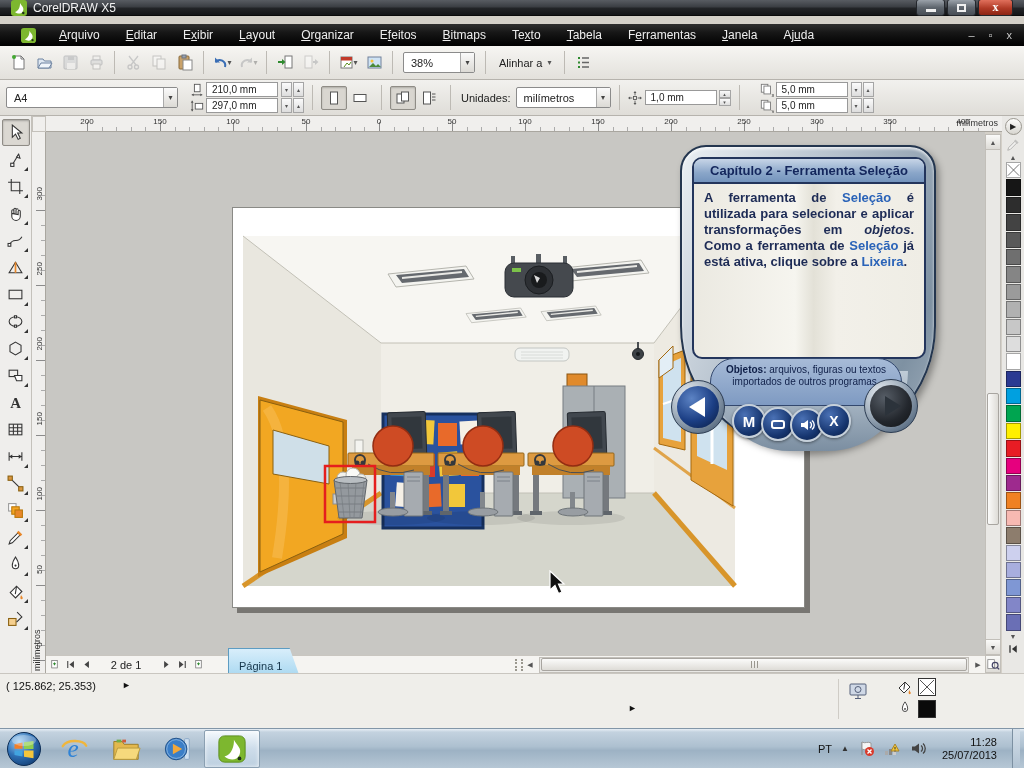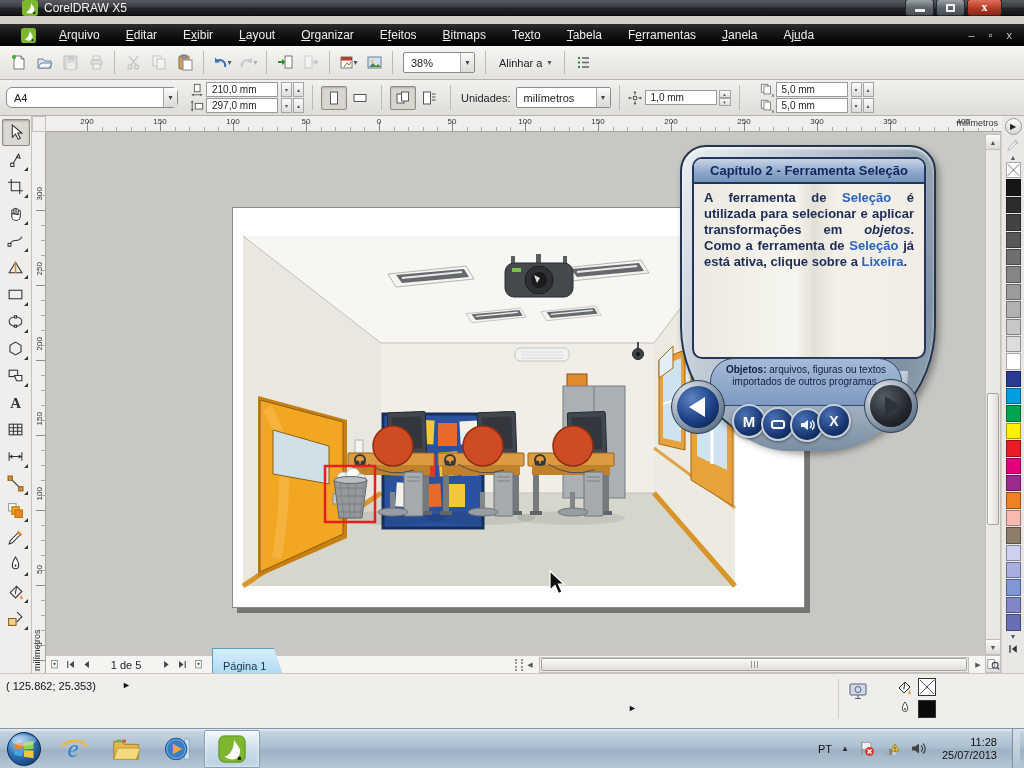--- a/index.html
+++ b/index.html
@@ -5,21 +5,21 @@
   html,body{margin:0;padding:0;background:#000;}
   *{box-sizing:border-box;}
   .screen{position:relative;width:1024px;height:768px;overflow:hidden;background:#d4d0c8;
     font-family:"Liberation Sans",sans-serif;font-size:11px;color:#222;-webkit-user-select:none;}
   i{font-style:normal;}
   svg{display:block;}
 
   
   .titlebar{position:absolute;left:0;top:0;width:1024px;height:16px;
     background:linear-gradient(180deg,#585c62 0%,#3b3e43 45%,#222427 55%,#141517 100%);
-    display:flex;align-items:center;padding:0 22px;border-bottom:1px solid #0a0a0a;}
+    display:flex;align-items:center;padding:0 11px;border-bottom:1px solid #0a0a0a;}
   .titlebar .ticon{width:16px;height:16px;margin-right:6px;}
   .titlebar .ttl{color:#f2f2f2;font-size:12px;}
   .wbtns{margin-left:auto;display:flex;gap:2px;}
   .wbtn{width:29px;height:17px;border:1px solid #23262b;border-radius:3px;
     background:linear-gradient(180deg,#9aa1a9,#5f666e 50%,#474d55);display:flex;align-items:center;justify-content:center;}
   .wbtn.close{width:35px;background:linear-gradient(180deg,#e0705c,#b03a26 55%,#8c2414);}
   .g-min{width:10px;height:3px;background:#f0f0f0;margin-top:6px;}
   .g-res{width:9px;height:8px;border:2px solid #f0f0f0;}
   .g-x{color:#fff;font-weight:bold;font-size:12px;font-family:"Liberation Serif",serif;}
 
@@ -44,21 +44,21 @@
   .combo{display:inline-flex;align-items:center;background:#fff;border:1px solid #8b8b8b;border-radius:2px;height:21px;padding:0 0 0 7px;font-size:11px;}
   .dd2{width:14px;height:19px;margin-left:auto;background:linear-gradient(#fafafa,#dcdad5);border-left:1px solid #aaa;
     display:flex;align-items:center;justify-content:center;font-size:8px;color:#444;}
   .zoomc{width:72px;margin:0 4px;}
   .snapbtn{display:flex;align-items:center;gap:5px;padding:0 7px;height:22px;font-size:11px;color:#222;}
   .snapbtn i{font-size:8px;color:#555;}
 
   .propbar{position:absolute;left:0;top:80px;width:1024px;height:36px;
     background:linear-gradient(180deg,#f2f1ee,#dfddd8);border-bottom:1px solid #b6b3ad;
     display:flex;align-items:center;padding:0 6px;}
-  .presetc{width:172px;border-radius:6px;}
+  .presetc{width:172px;}
   .dimcol{display:flex;flex-direction:column;gap:1px;margin-left:12px;}
   .dimrow{display:flex;align-items:center;gap:2px;}
   .pico svg{width:14px;height:14px;}
   .field{display:inline-flex;align-items:center;background:#fff;border:1px solid #999;height:15px;width:72px;padding-left:5px;font-size:10px;}
   .spinh{display:flex;}
   .spinh i{width:11px;height:15px;border:1px solid #a5a5a5;background:linear-gradient(#fbfbfb,#ddd);
     font-size:6px;color:#555;display:flex;align-items:center;justify-content:center;margin-left:1px;}
   .pbtn{width:26px;height:24px;border:1px solid transparent;border-radius:2px;display:flex;align-items:center;justify-content:center;}
   .pbtn.on{border-color:#8f8c86;background:#d9d6d0;box-shadow:inset 0 1px 2px rgba(0,0,0,.2);}
   .pbtn svg{width:16px;height:16px;}
@@ -116,21 +116,21 @@
   .swatch.none svg{width:13px;height:14px;}
   .pal-open{margin-top:2px;}
   .pal-open svg{width:12px;height:12px;}
 
   
   .navigator{position:absolute;left:46px;top:655px;width:939px;height:18px;background:#f5f4f1;border-top:1px solid #c9c6c0;
     display:flex;align-items:center;font-size:11px;}
   .nbtn{width:16px;height:16px;display:flex;align-items:center;justify-content:center;}
   .nbtn svg{width:11px;height:11px;}
   .pagelabel{width:64px;text-align:center;color:#222;}
-  .ptab{margin-left:6px;height:34px;padding:1px 18px 0 10px;background:linear-gradient(#d8eefb,#9fd3ee);
+  .ptab{margin-left:22px;height:34px;padding:1px 18px 0 10px;background:linear-gradient(#d8eefb,#9fd3ee);
     border:1px solid #5d9cc2;border-bottom:none;clip-path:polygon(0 0,calc(100% - 12px) 0,100% 100%,0 100%);
     color:#15354a;display:flex;align-items:center;}
   .ngrip{margin-left:auto;width:8px;height:12px;border-left:2px dotted #9b988f;border-right:2px dotted #9b988f;}
   .hscroll{display:flex;align-items:center;height:16px;width:430px;background:#e9e8e5;border:1px solid #c2bfb9;margin:0 2px;}
   .hthumb{flex:1;height:13px;margin:0 1px;border:1px solid #a8a5a0;border-radius:2px;background:linear-gradient(#fbfbfa,#dedcd7);
     display:flex;align-items:center;justify-content:center;gap:2px;}
   .hthumb b{width:1px;height:7px;background:#9a978f;}
   .harrow{width:14px;height:14px;font-size:7px;color:#555;display:flex;align-items:center;justify-content:center;}
 
   
@@ -901,21 +901,21 @@
         <svg viewBox="0 0 16 16">
           <path d="M4 3v10" stroke="#444" stroke-width="1.6"></path>
           <path d="M13 3L6.5 8l6.5 5z" fill="#444"></path>
         </svg>
       </span>
     <span class="nbtn">
         <svg viewBox="0 0 16 16">
           <path d="M11.5 3L5 8l6.5 5z" fill="#444"></path>
         </svg>
       </span>
-    <span class="pagelabel">1 de 5</span>
+    <span class="pagelabel">2 de 1</span>
     <span class="nbtn">
         <svg viewBox="0 0 16 16">
           <path d="M4.5 3L11 8l-6.5 5z" fill="#444"></path>
         </svg>
       </span>
     <span class="nbtn">
         <svg viewBox="0 0 16 16">
           <path d="M12 3v10" stroke="#444" stroke-width="1.6"></path>
           <path d="M3 3l6.5 5L3 13z" fill="#444"></path>
         </svg>

